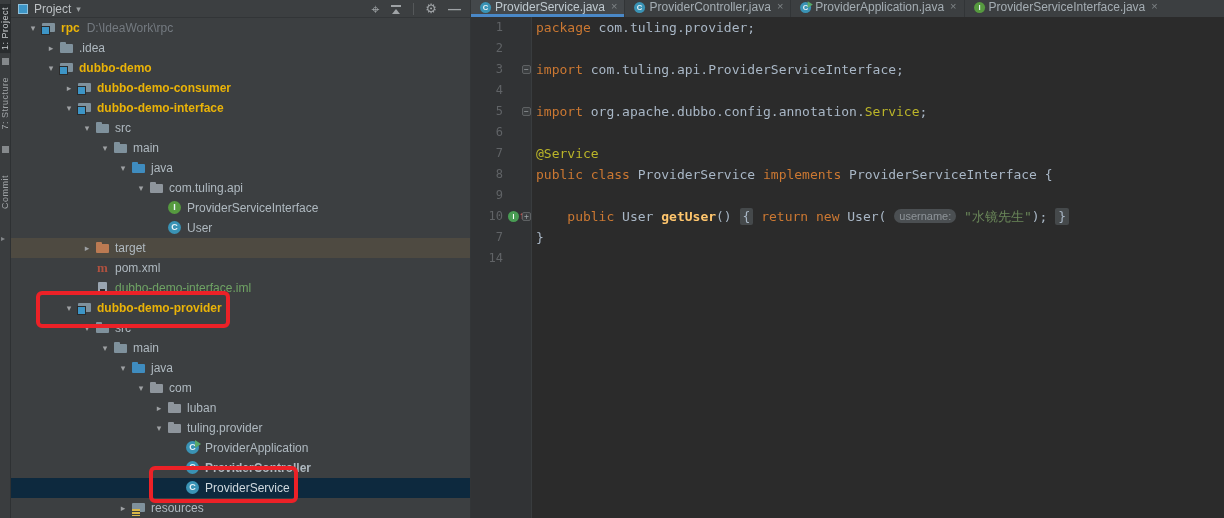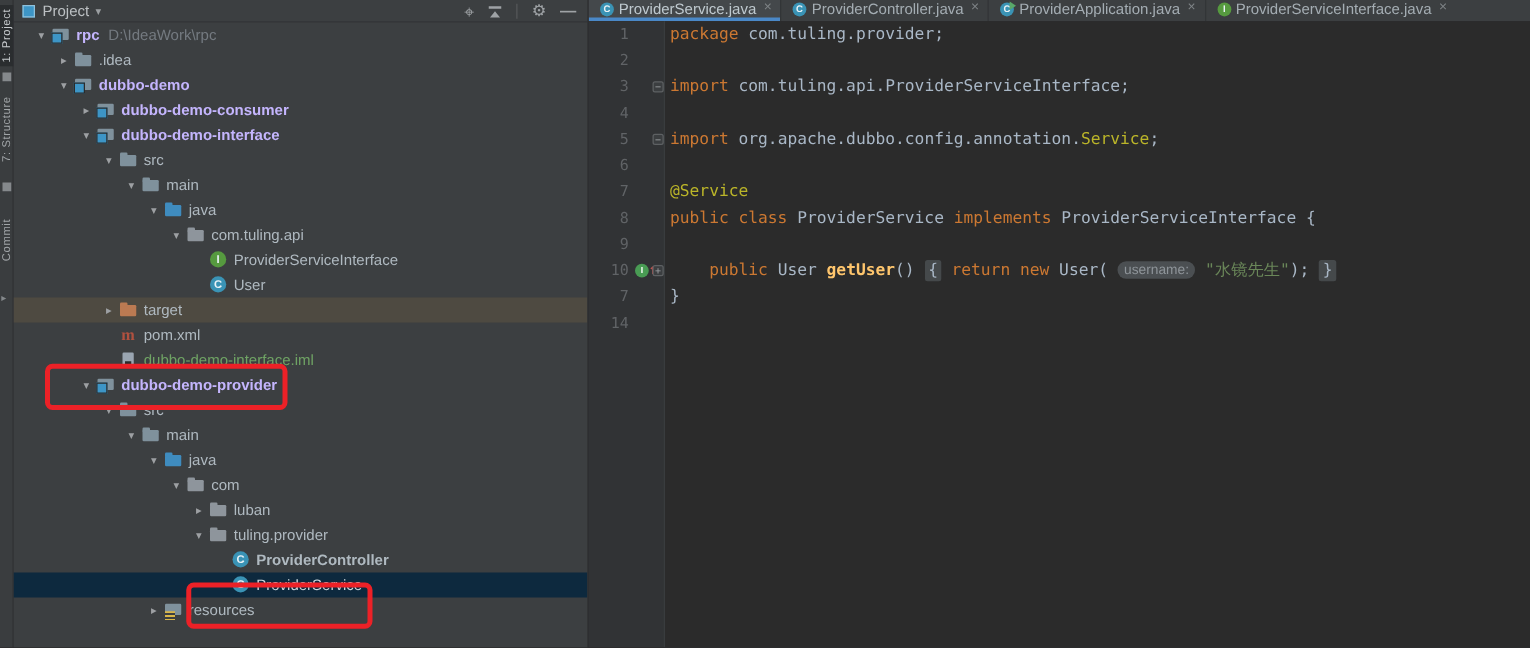--- a/index.html
+++ b/index.html
@@ -31,21 +31,21 @@
   .hicon.collapse::after{content:"";position:absolute;left:2px;top:6px;border-left:4px solid transparent;
     border-right:4px solid transparent;border-bottom:5px solid #9FA3A6;}
 
   
   #tree{position:relative;}
   .trow{height:20px;display:flex;align-items:center;font-size:12px;color:#AFB9C0;white-space:nowrap;cursor:default;}
   .trow.sel{background:var(--selection_navy,#0D293E);color:#CFD8DE;}
   .trow.hov{background:var(--row_highlight_olive,#4E4A41);}
   .trow .arrow{width:16px;flex:0 0 16px;font-size:9px;color:#9DA0A3;text-align:center;}
   .trow .lbl{margin-left:4px;}
-  .trow .lbl.bold{font-weight:bold;color:#c4b5fd;}
+  .trow .lbl.bold{font-weight:bold;color:#eab308;}
   .trow .lbl.green{color:#6FA364;}
   .trow .sub{margin-left:7px;color:#747A80;}
 
   
   .ico{position:relative;width:16px;height:16px;flex:0 0 16px;display:inline-block;}
   .ico.folder::before,.ico.java::before,.ico.pkg::before,.ico.target::before,.ico.module::before,.ico.resources::before{
     content:"";position:absolute;left:1px;top:4px;width:13px;height:9px;border-radius:1px;}
   .ico.folder::after,.ico.java::after,.ico.pkg::after,.ico.target::after{
     content:"";position:absolute;left:1px;top:2px;width:6px;height:3px;border-radius:1px 1px 0 0;}
   .ico.folder::before,.ico.folder::after{background:#7F919C;}
@@ -233,20 +233,25 @@
         <div class="trow" style="padding-left: 140px;">
           <span class="arrow">▸</span>
           <span class="ico pkg"></span>
           <span class="lbl">luban</span>
         </div>
         <div class="trow" style="padding-left: 140px;">
           <span class="arrow">▾</span>
           <span class="ico pkg"></span>
           <span class="lbl">tuling.provider</span>
         </div>
+        <div class="trow" style="padding-left: 158px;">
+          <span class="arrow"></span>
+          <span class="ico runcls"></span>
+          <span class="lbl">ProviderApplication</span>
+        </div>
         <div class="trow" style="padding-left: 158px; font-weight: bold;">
           <span class="arrow"></span>
           <span class="ico cls"></span>
           <span class="lbl">ProviderController</span>
         </div>
         <div class="trow sel" style="padding-left: 158px;">
           <span class="arrow"></span>
           <span class="ico cls"></span>
           <span class="lbl">ProviderService</span>
         </div>

